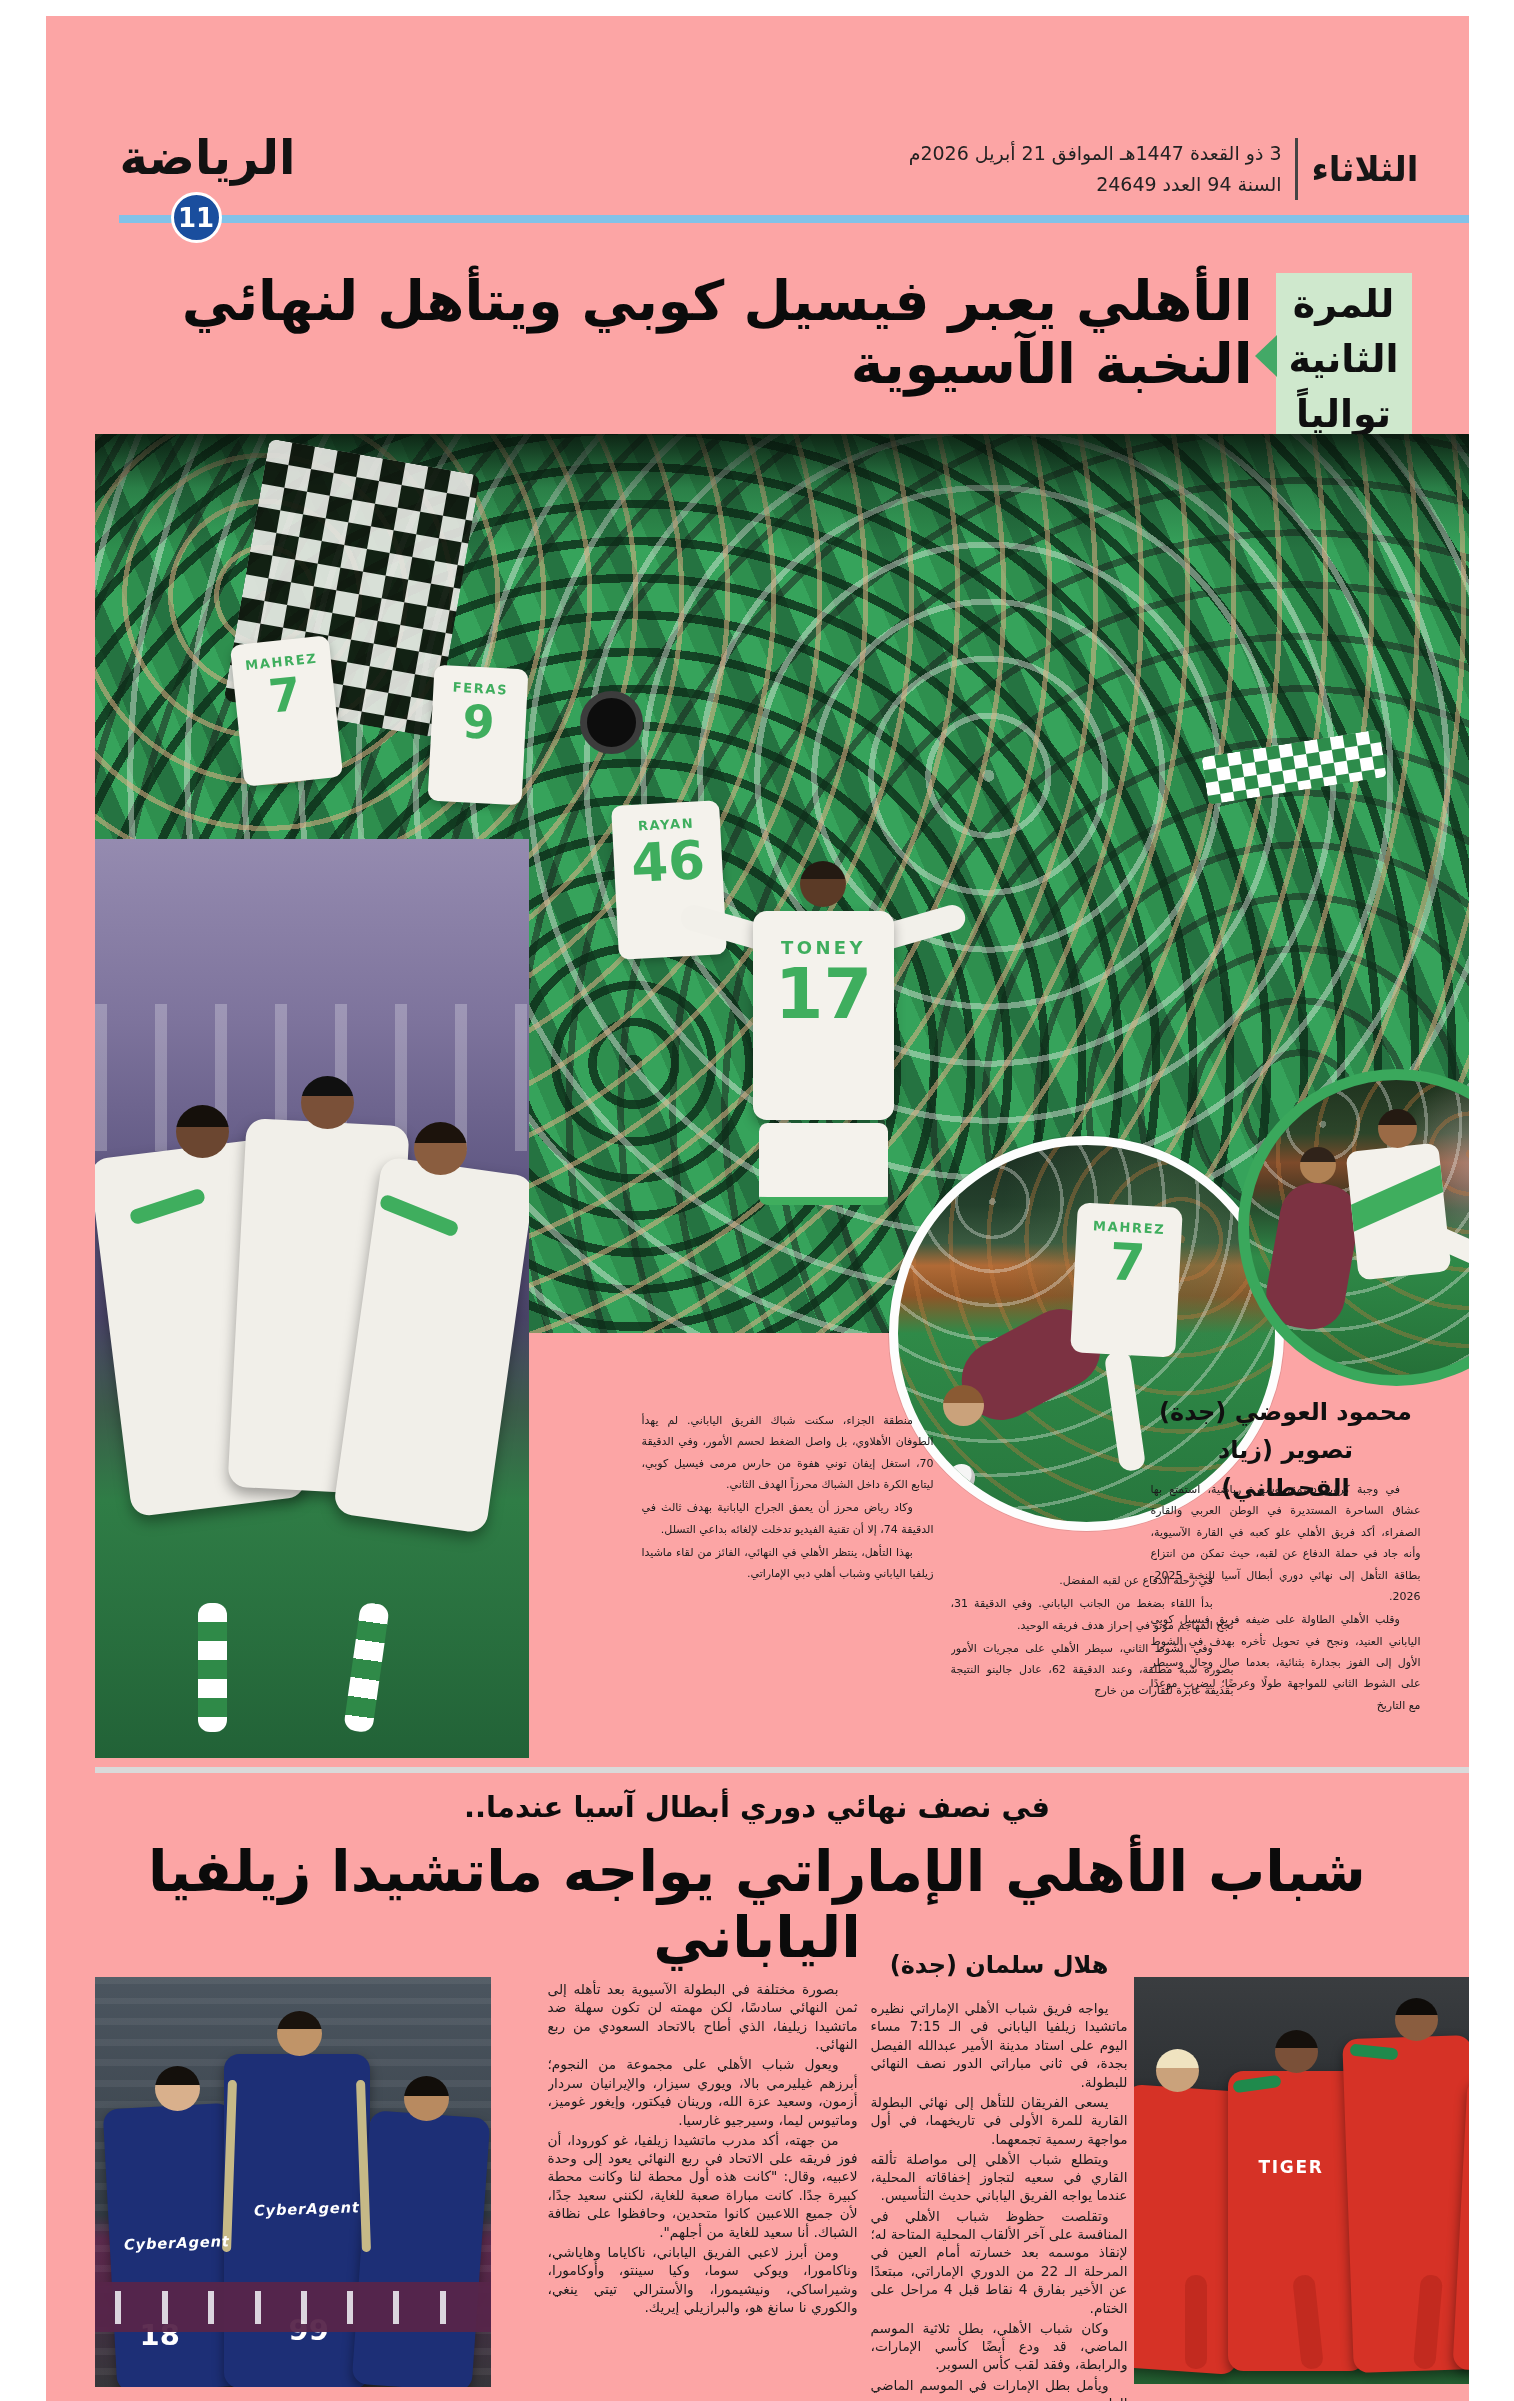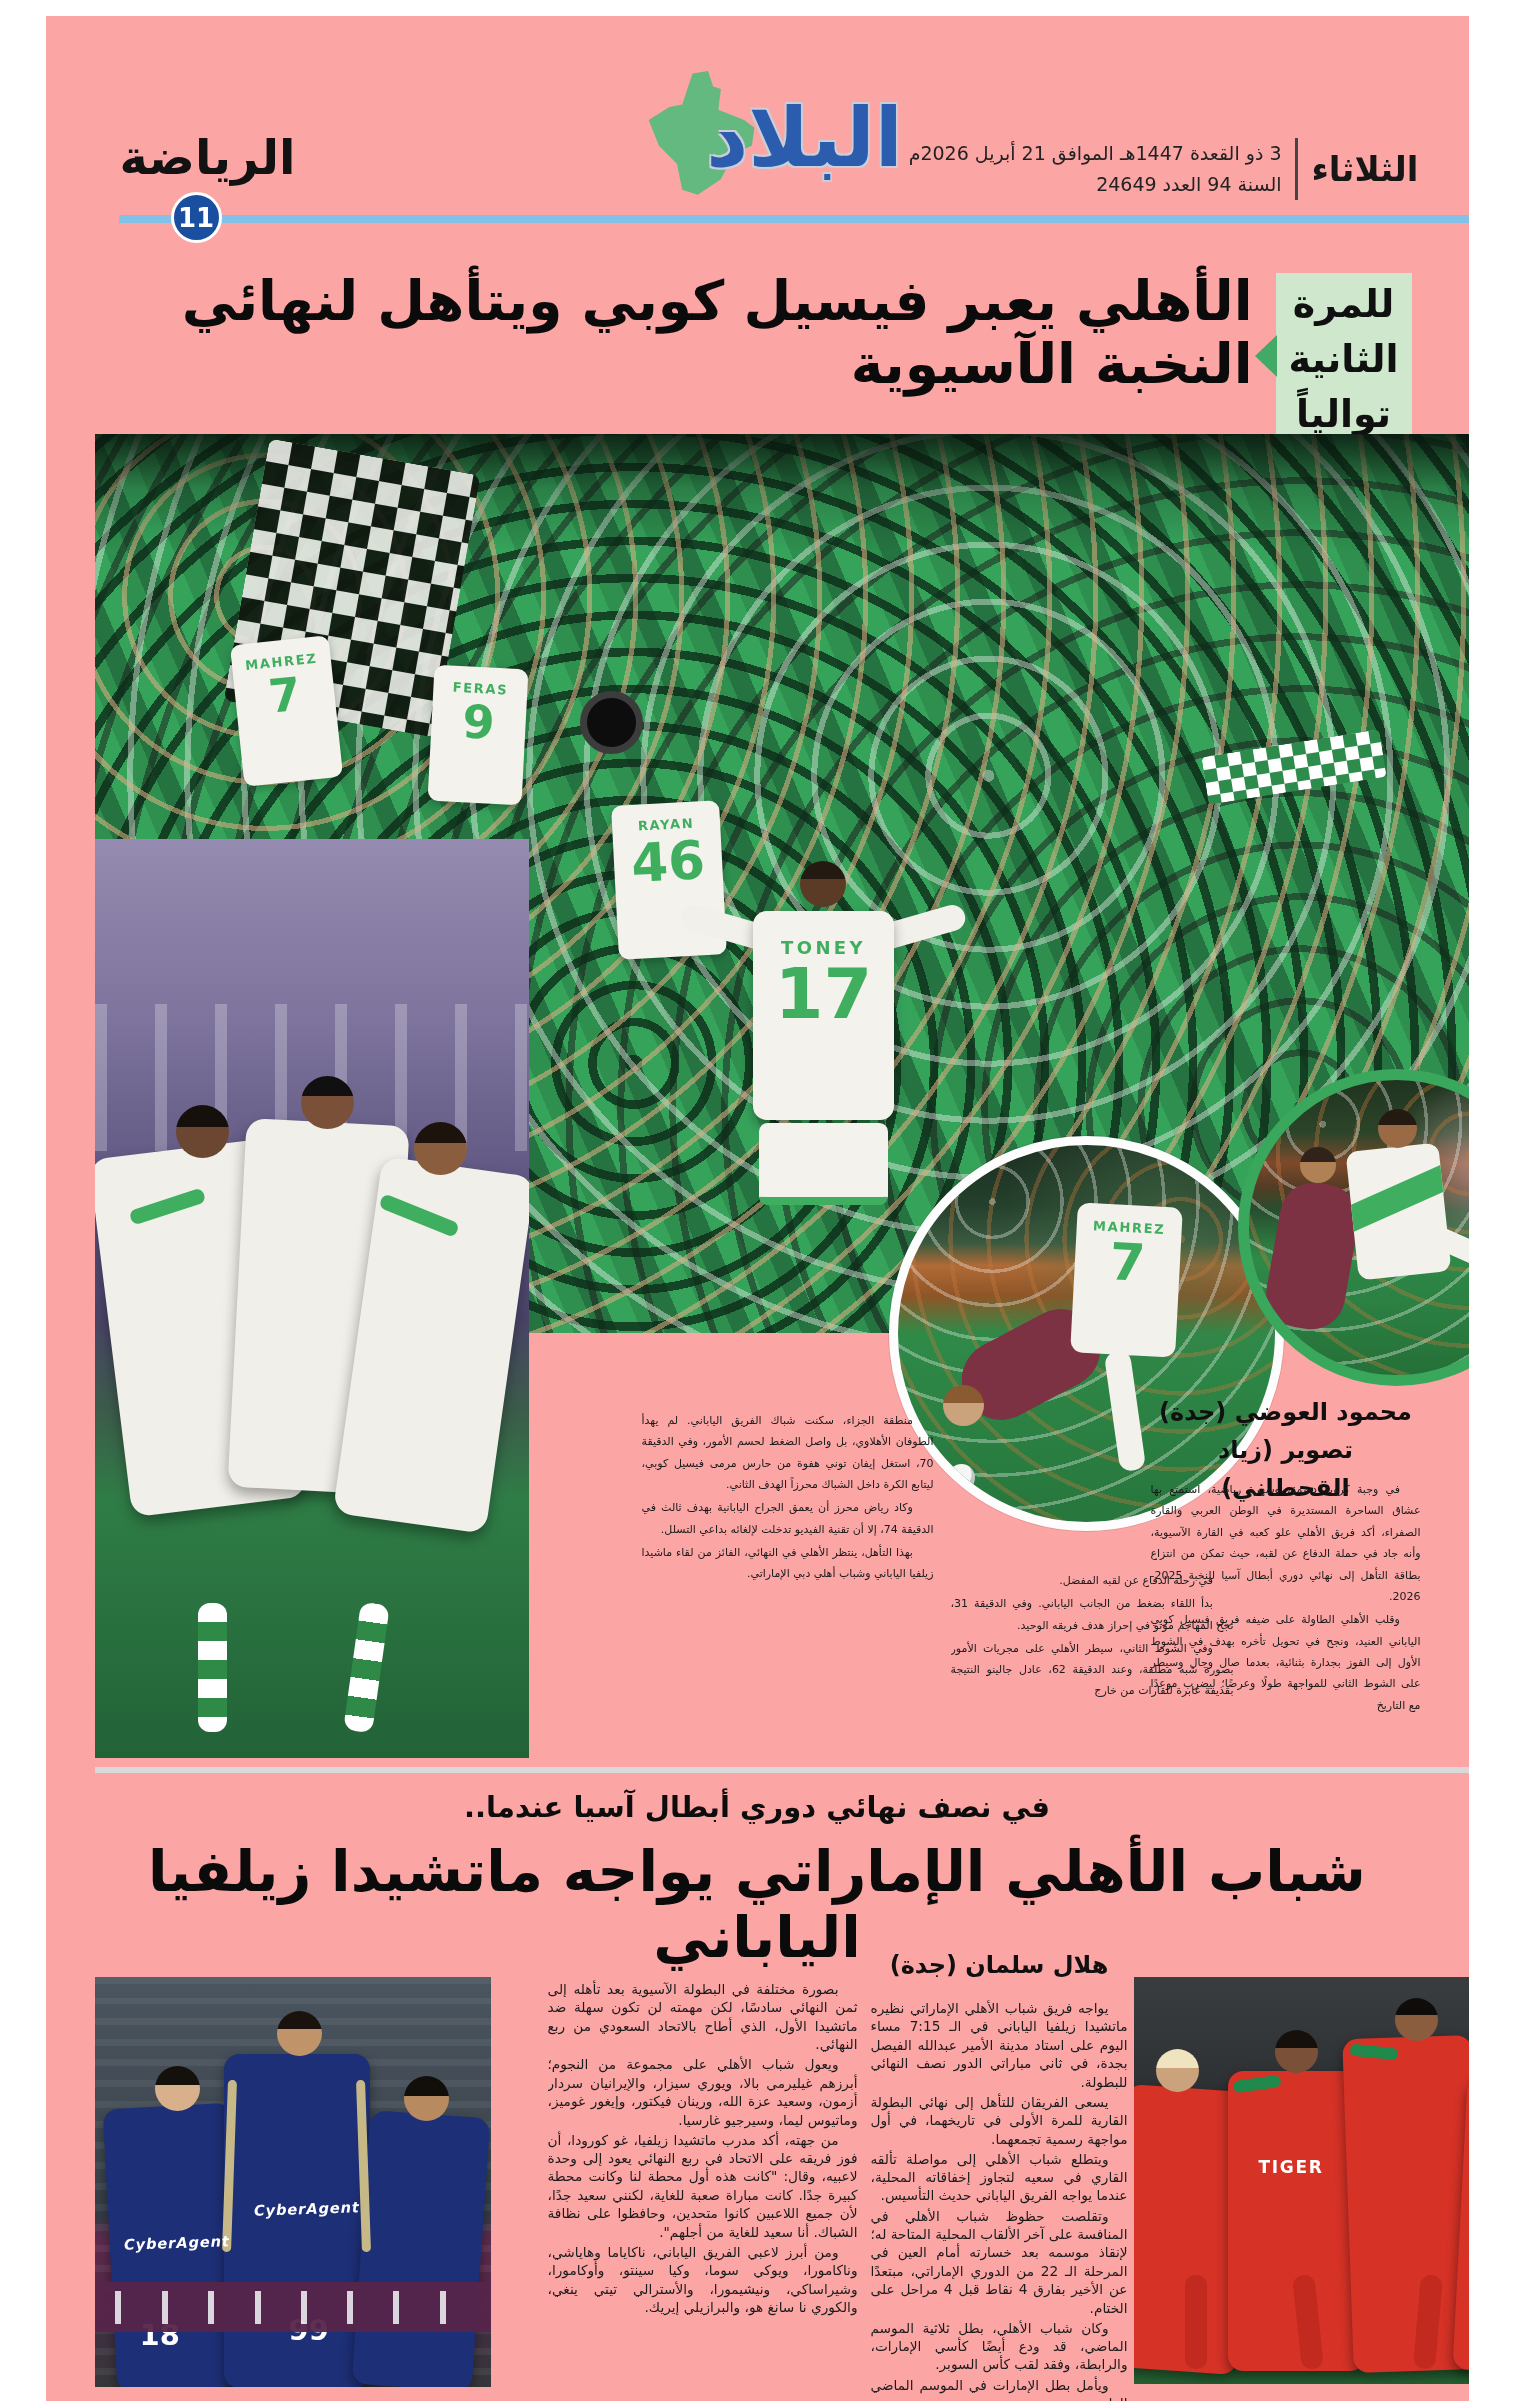--- a/index.html
+++ b/index.html
@@ -194,26 +194,20 @@
 </style>
 </head>
 <body>
 
 <div class="page">
 
   <div class="section-title">الرياضة</div>
   <div class="header-rule"></div>
   <div class="page-circle">11</div>
 
-  <div class="logo-wrap">
-    <svg class="logo-map" viewBox="0 0 100 100">
-      <polygon points="38,2 50,0 54,12 60,14 58,30 78,38 86,44 84,58 70,64 60,84 42,96 30,92 26,72 12,58 4,38 20,28 30,26" fill="#63b97f"></polygon>
-    </svg>
-    <div class="logo-text">البلاد</div>
-  </div>
 
   <div class="header-right">
     <div class="day-name">الثلاثاء</div>
     <div class="header-divider"></div>
     <div class="date-stack">
       <div class="date-line">3 ذو القعدة 1447هـ الموافق 21 أبريل 2026م</div>
       <div class="date-line">السنة 94 العدد 24649</div>
     </div>
   </div>
 
@@ -322,21 +316,21 @@
   <div class="a2col a2-right">
     <p>يواجه فريق شباب الأهلي الإماراتي نظيره ماتشيدا زيلفيا الياباني في الـ 7:15 مساء اليوم على استاد مدينة الأمير عبدالله الفيصل بجدة، في ثاني مباراتي الدور نصف النهائي للبطولة.</p>
     <p>يسعى الفريقان للتأهل إلى نهائي البطولة القارية للمرة الأولى في تاريخهما، في أول مواجهة رسمية تجمعهما.</p>
     <p>ويتطلع شباب الأهلي إلى مواصلة تألقه القاري في سعيه لتجاوز إخفاقاته المحلية، عندما يواجه الفريق الياباني حديث التأسيس.</p>
     <p>وتقلصت حظوظ شباب الأهلي في المنافسة على آخر الألقاب المحلية المتاحة له؛ لإنقاذ موسمه بعد خسارته أمام العين في المرحلة الـ 22 من الدوري الإماراتي، مبتعدًا عن الأخير بفارق 4 نقاط قبل 4 مراحل على الختام.</p>
     <p>وكان شباب الأهلي، بطل ثلاثية الموسم الماضي، قد ودع أيضًا كأسي الإمارات، والرابطة، وفقد لقب كأس السوبر.</p>
     <p>ويأمل بطل الإمارات في الموسم الماضي الظهور</p>
   </div>
 
   <div class="a2col a2-left">
-    <p>بصورة مختلفة في البطولة الآسيوية بعد تأهله إلى ثمن النهائي سادسًا، لكن مهمته لن تكون سهلة ضد ماتشيدا الأول، الذي أطاح بالاتحاد السعودي من ربع النهائي.</p>
+    <p>بصورة مختلفة في البطولة الآسيوية بعد تأهله إلى ثمن النهائي سادسًا، لكن مهمته لن تكون سهلة ضد ماتشيدا زيليفا، الذي أطاح بالاتحاد السعودي من ربع النهائي.</p>
     <p>ويعول شباب الأهلي على مجموعة من النجوم؛ أبرزهم غيليرمي بالا، ويوري سيزار، والإيرانيان سردار أزمون، وسعيد عزة الله، ورينان فيكتور، وإيغور غوميز، وماتيوس ليما، وسيرجيو غارسيا.</p>
     <p>من جهته، أكد مدرب ماتشيدا زيلفيا، غو كورودا، أن فوز فريقه على الاتحاد في ربع النهائي يعود إلى وحدة لاعبيه، وقال: "كانت هذه أول محطة لنا وكانت محطة كبيرة جدًا. كانت مباراة صعبة للغاية، لكنني سعيد جدًا، لأن جميع اللاعبين كانوا متحدين، وحافظوا على نظافة الشباك. أنا سعيد للغاية من أجلهم".</p>
     <p>ومن أبرز لاعبي الفريق الياباني، ناكاياما وهاياشي، وناكامورا، ويوكي سوما، وكيا سينتو، وأوكامورا، وشيراساكي، ونيشيمورا، والأسترالي تيتي ينغي، والكوري نا سانغ هو، والبرازيلي إيريك.</p>
   </div>
 
   <div class="photo-blue">
     <div class="blue-fig bf-1"></div>
     <div class="blue-fig bf-2"></div>
     <div class="blue-fig bf-3"></div>
     <div class="blue-trim bt-1"></div>

